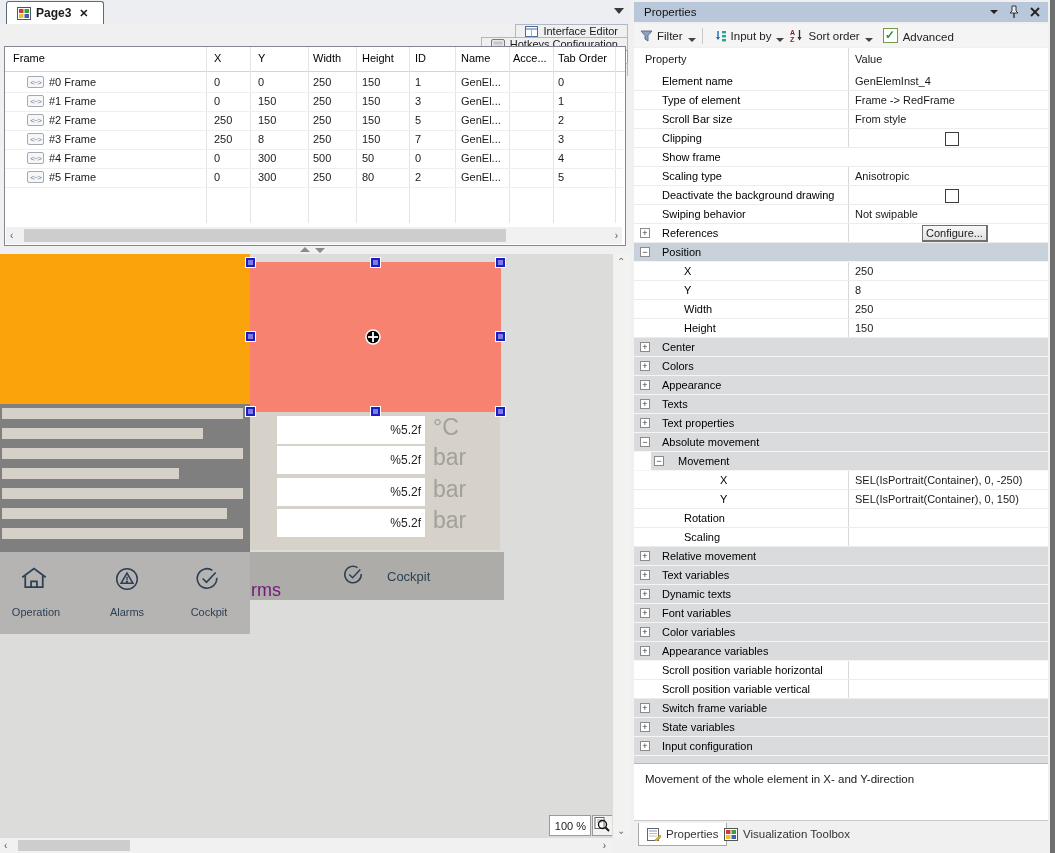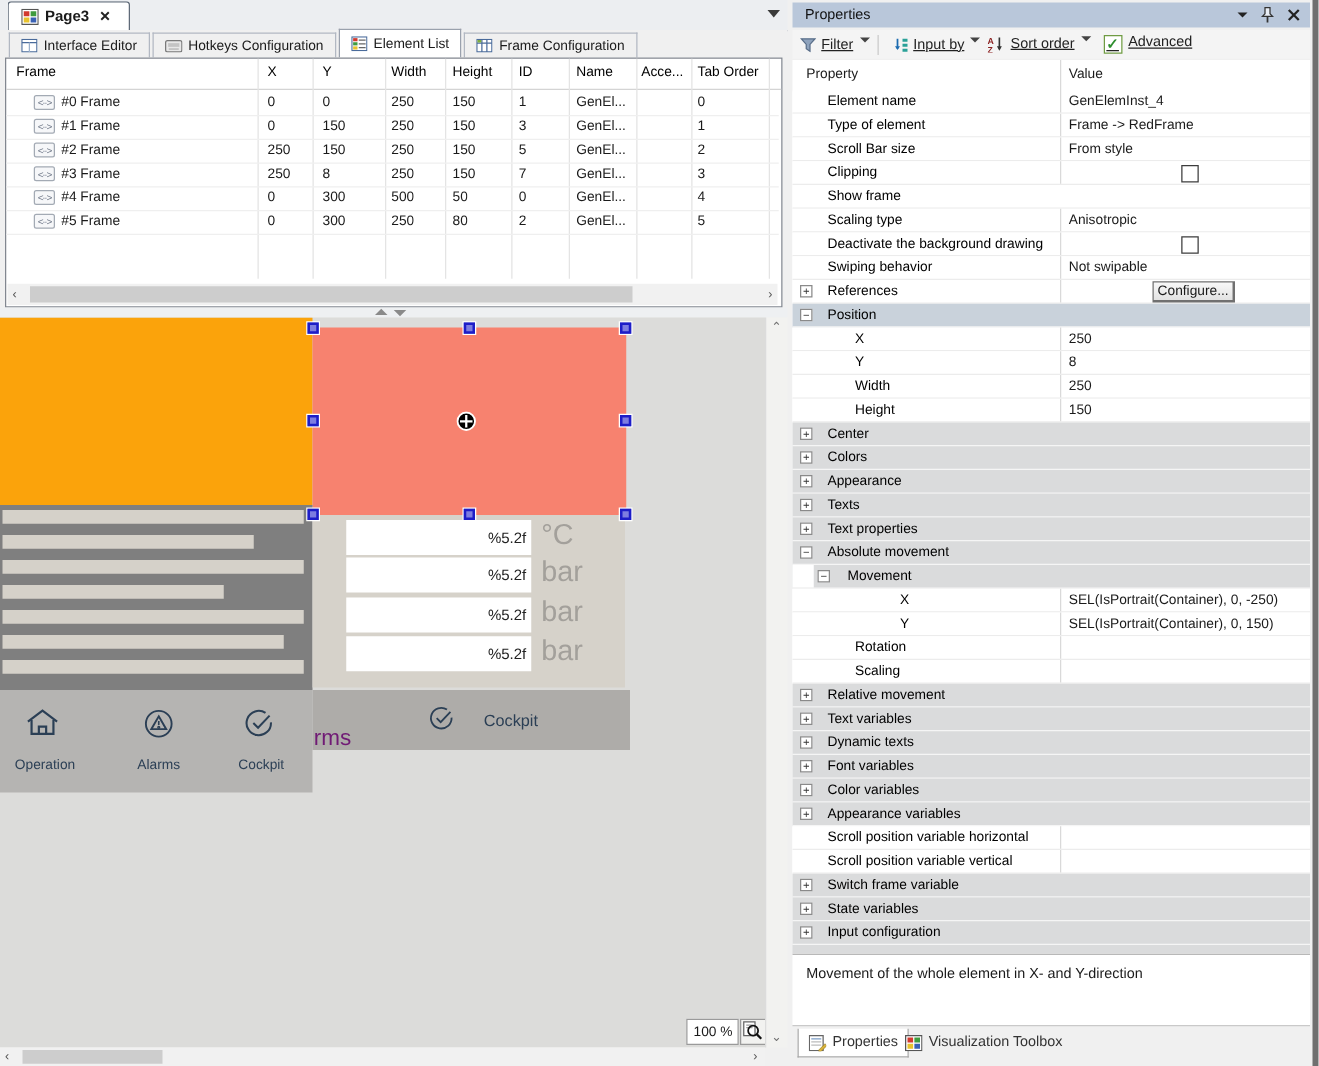--- a/index.html
+++ b/index.html
@@ -5,21 +5,21 @@
   html,body{margin:0;padding:0;background:#f0f0f0;font-family:"Liberation Sans",sans-serif;}
   .screen{position:relative;width:1055px;height:853px;background:#f0f0f0;overflow:hidden;font-size:11px;color:#1a1a1a;}
 
   
   .left-pane{position:absolute;left:0;top:0;width:630px;height:853px;background:#f0f0f0;}
   .doc-tabbar{position:absolute;left:0;top:0;width:630px;height:24px;background:#eceef1;border-bottom:1px solid #8f98a5;}
   .doc-tab{position:absolute;left:6px;top:1px;width:98px;height:23px;background:#fff;border:1px solid #5f6a78;border-bottom:none;border-radius:3px 3px 0 0;display:flex;align-items:center;padding-left:10px;box-sizing:border-box;}
   .doc-tab .lbl{font-weight:bold;font-size:12px;margin-left:5px;}
   .doc-close{margin-left:8px;font-weight:bold;font-size:11px;color:#222;cursor:default;}
   .doc-dropdown{position:absolute;right:6px;top:8px;width:0;height:0;border-left:5px solid transparent;border-right:5px solid transparent;border-top:6px solid #3a3a3a;}
-  .view-tabbar{position:absolute;left:0;top:24px;width:630px;height:22px;background:#f0f0f0;display:flex;align-items:flex-end;padding-left:7px;box-sizing:border-box;}
+  .view-tabbar{position:absolute;left:0;top:24px;width:630px;height:22px;background:#f0f0f0;display:flex;align-items:flex-end;padding-left:7px;box-sizing:border-box;flex-direction:column;}
   .view-tab{height:19px;display:flex;align-items:center;padding:0 9px;border:1px solid #b2b8c2;border-bottom:none;background:#f0f0f0;margin-right:2px;color:#1a1a1a;white-space:nowrap;}
   .view-tab .lbl{margin-left:5px;}
   .view-tab.active{height:22px;background:#fff;border-color:#9aa1ad;font-size:11px;}
 
   
   .etable{position:absolute;left:4px;top:46px;width:622px;height:200px;background:#fff;border:1px solid #828790;box-sizing:border-box;}
   .et-header{position:absolute;left:0;top:0;width:100%;height:24px;border-bottom:1px solid #d4d4d4;}
   .et-header .hcell{position:absolute;top:5px;font-size:11px;color:#000;}
   .vline{position:absolute;top:0;width:1px;background:#e4e4e4;height:176px;}
   .trow{position:absolute;left:0;width:618px;height:19px;border-bottom:1px solid #efefef;}
@@ -53,21 +53,21 @@
   .zoomctl{position:absolute;left:549px;top:561px;width:42px;height:21px;background:#fff;border:1px solid #9a9a9a;text-align:right;line-height:21px;padding-right:4px;box-sizing:border-box;font-size:11px;}
   .zoombtn{position:absolute;left:592px;top:561px;width:21px;height:21px;background:#f2f2f0;border:1px solid #9a9a9a;box-sizing:border-box;}
   .canvas-hscroll{left:0;bottom:0;top:838px;width:612px;position:absolute;height:15px;background:#f1f1f1;}
 
   
   .right-pane{position:absolute;left:632px;top:0;width:418px;height:853px;background:#f0f0f0;}
   .right-edge{position:absolute;left:1050px;top:0;width:5px;height:853px;background:#6f6f6f;}
   .rp-title{position:absolute;left:2px;top:2px;width:414px;height:20px;background:#b9c7da;display:flex;align-items:center;padding-left:10px;box-sizing:border-box;font-size:11.5px;color:#111;}
   .rp-title .icons{position:absolute;right:8px;top:3px;display:flex;gap:10px;align-items:center;}
   .rp-toolbar{position:absolute;left:2px;top:24px;width:414px;height:23px;background:#f4f4f4;display:flex;align-items:center;font-size:11.5px;color:#222;}
-  .tb-item{display:flex;align-items:flex-start;margin-left:6px;white-space:nowrap;text-decoration:underline;}
+  .tb-item{display:flex;align-items:flex-end;margin-left:6px;white-space:nowrap;}
   .tb-sep{width:1px;height:16px;background:#c9c9c9;margin:0 6px;}
   .dd{width:0;height:0;border-left:4px solid transparent;border-right:4px solid transparent;border-top:4px solid #444;margin-left:5px;}
   .adv-check{width:13px;height:13px;border:1px solid #6f9b43;background:#fff;color:#2f8f2f;font-size:12px;line-height:12px;text-align:center;font-weight:bold;margin-right:5px;}
 
   .pgrid-head{position:absolute;left:2px;top:48px;width:414px;height:24px;background:#fff;border-bottom:1px solid #cfcfcf;}
   .pgrid-head span{position:absolute;top:5px;font-size:11px;}
   .pgrid{position:absolute;left:2px;top:72px;width:414px;height:684px;background:#fff;}
   .prow{position:absolute;left:0;width:414px;height:19px;box-sizing:border-box;}
   .prow.leafrow{background:#fff;border-bottom:1px solid #ececec;}
   .prow.section{background:#dadbdc;border-bottom:1px solid #f5f5f5;}

